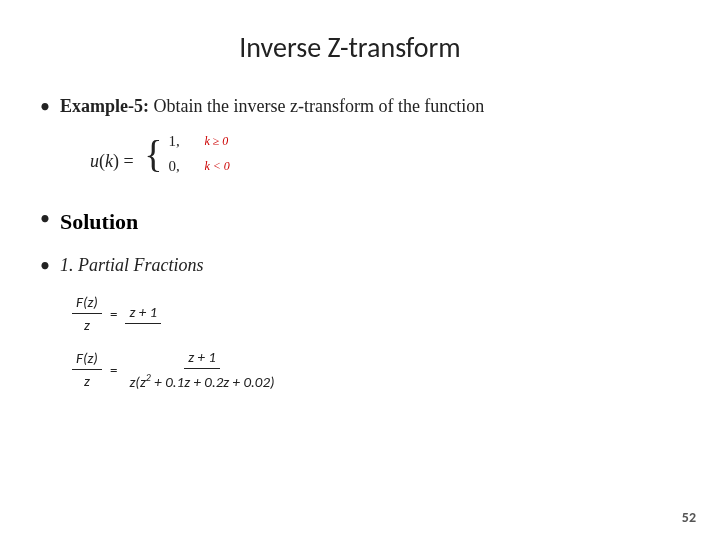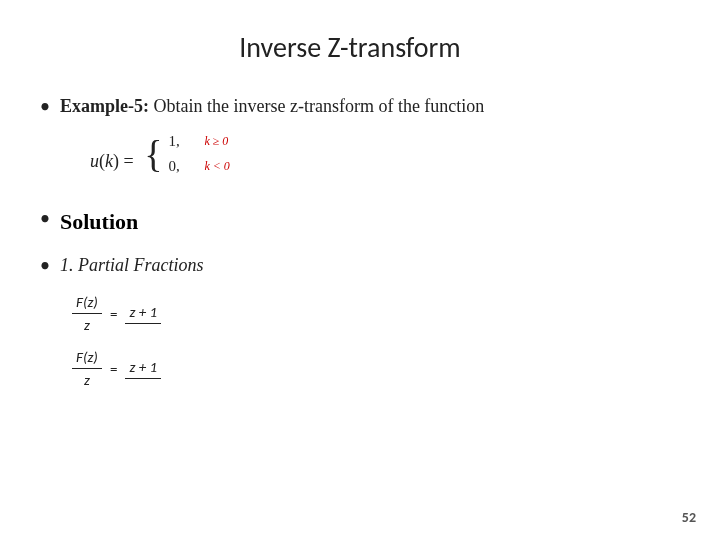--- a/index.html
+++ b/index.html
@@ -215,20 +215,21 @@
 
     <div class="formula-block">
       <div class="formula-equation">
         <span class="frac">
           <span class="numer math-italic">F(z)</span>
           <span class="denom math-italic">z</span>
         </span>
         <span>=</span>
         <span class="frac">
           <span class="numer math-italic">z + 1</span>
+          <span class="denom math-italic">z(z<sup>2</sup> + 0.1z + 0.2z + 0.02)</span>
         </span>
       </div>
     </div>
 
   </div>
 
   <div class="page-number">52</div>
 
 </div>
 

